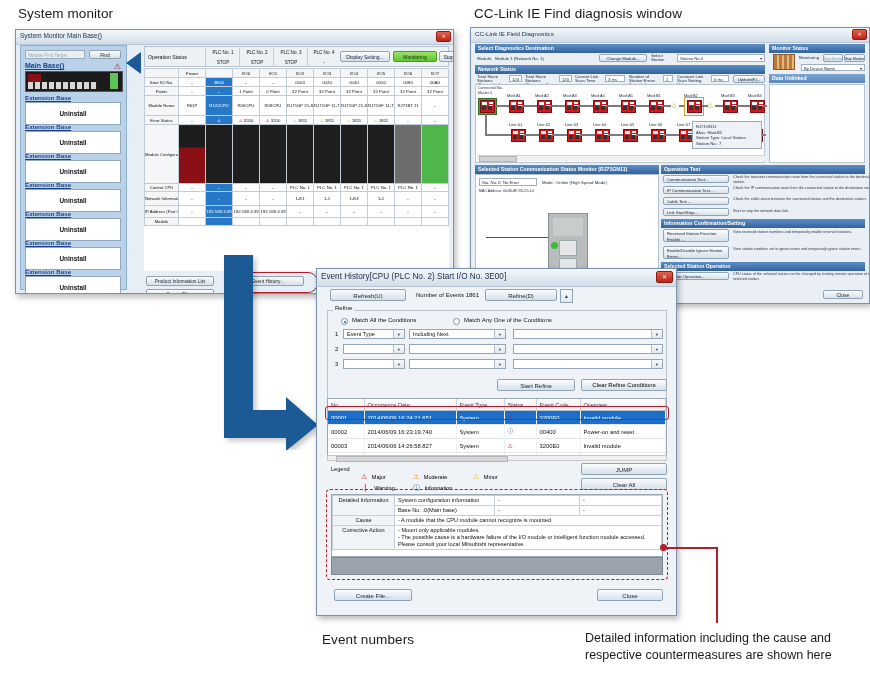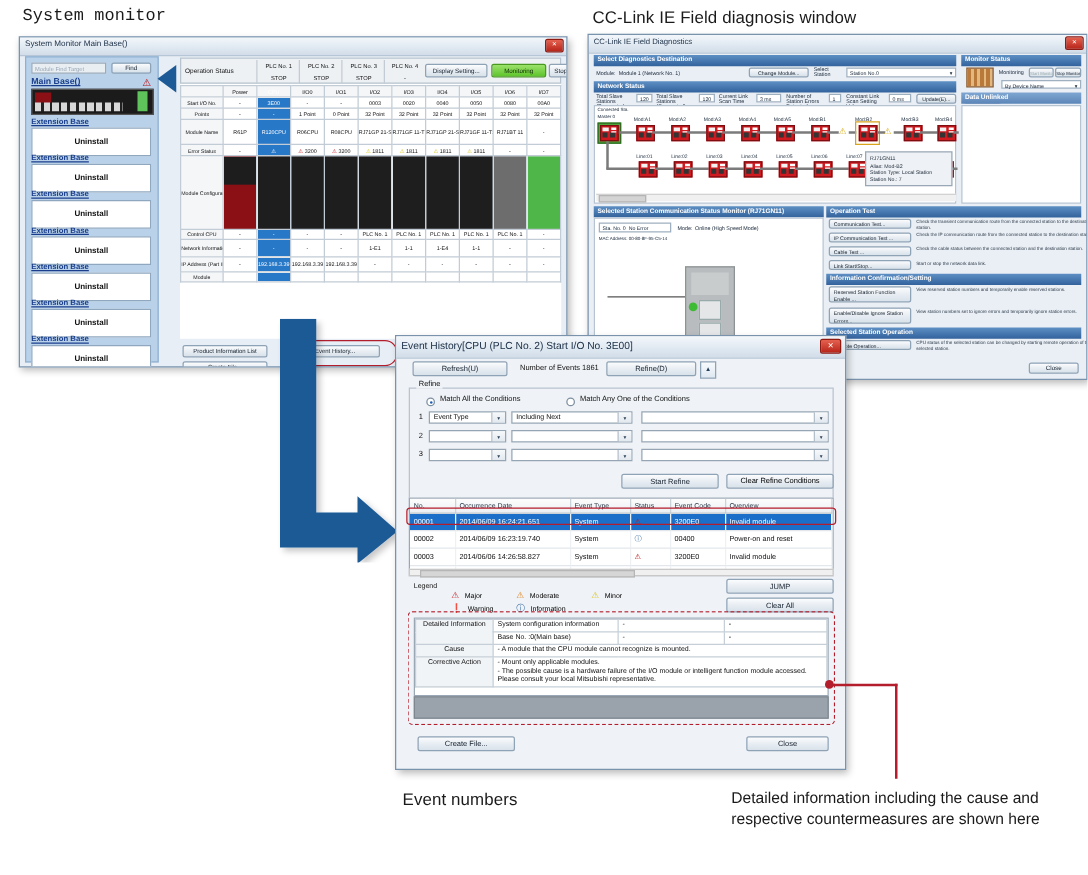--- a/index.html
+++ b/index.html
@@ -227,22 +227,22 @@
     position:absolute;border:1.6px dashed #b41d2c;border-radius:4px;box-sizing:border-box;
   }
   .dot{
     position:absolute;width:7px;height:7px;border-radius:50%;background:#b41d2c;
   }
   .leader{position:absolute;background:#b41d2c;}
 </style>
 </head>
 <body>
 
-<div class="abs caption" style="left:18px;top:6px;font-family:Liberation Mono, monospace;">System monitor</div>
-<div class="abs caption" style="left:474px;top:6px;">CC-Link IE Field diagnosis window</div>
+<div class="abs caption" style="left:18px;top:6px;">System monitor</div>
+<div class="abs caption" style="left:474px;top:6px;">CC-Link IE Find diagnosis window</div>
 <div class="abs caption" style="left:322px;top:632px;">Event numbers</div>
 <div class="abs caption-sm" style="left:585px;top:630px;width:280px;">Detailed information including the cause and respective countermeasures are shown here</div>
 
 <div class="win" id="sysmon">
   <div class="win-title">
     <span>System Monitor Main Base()</span>
     <div class="win-close">✕</div>
   </div>
 
   <div class="sm-left">

